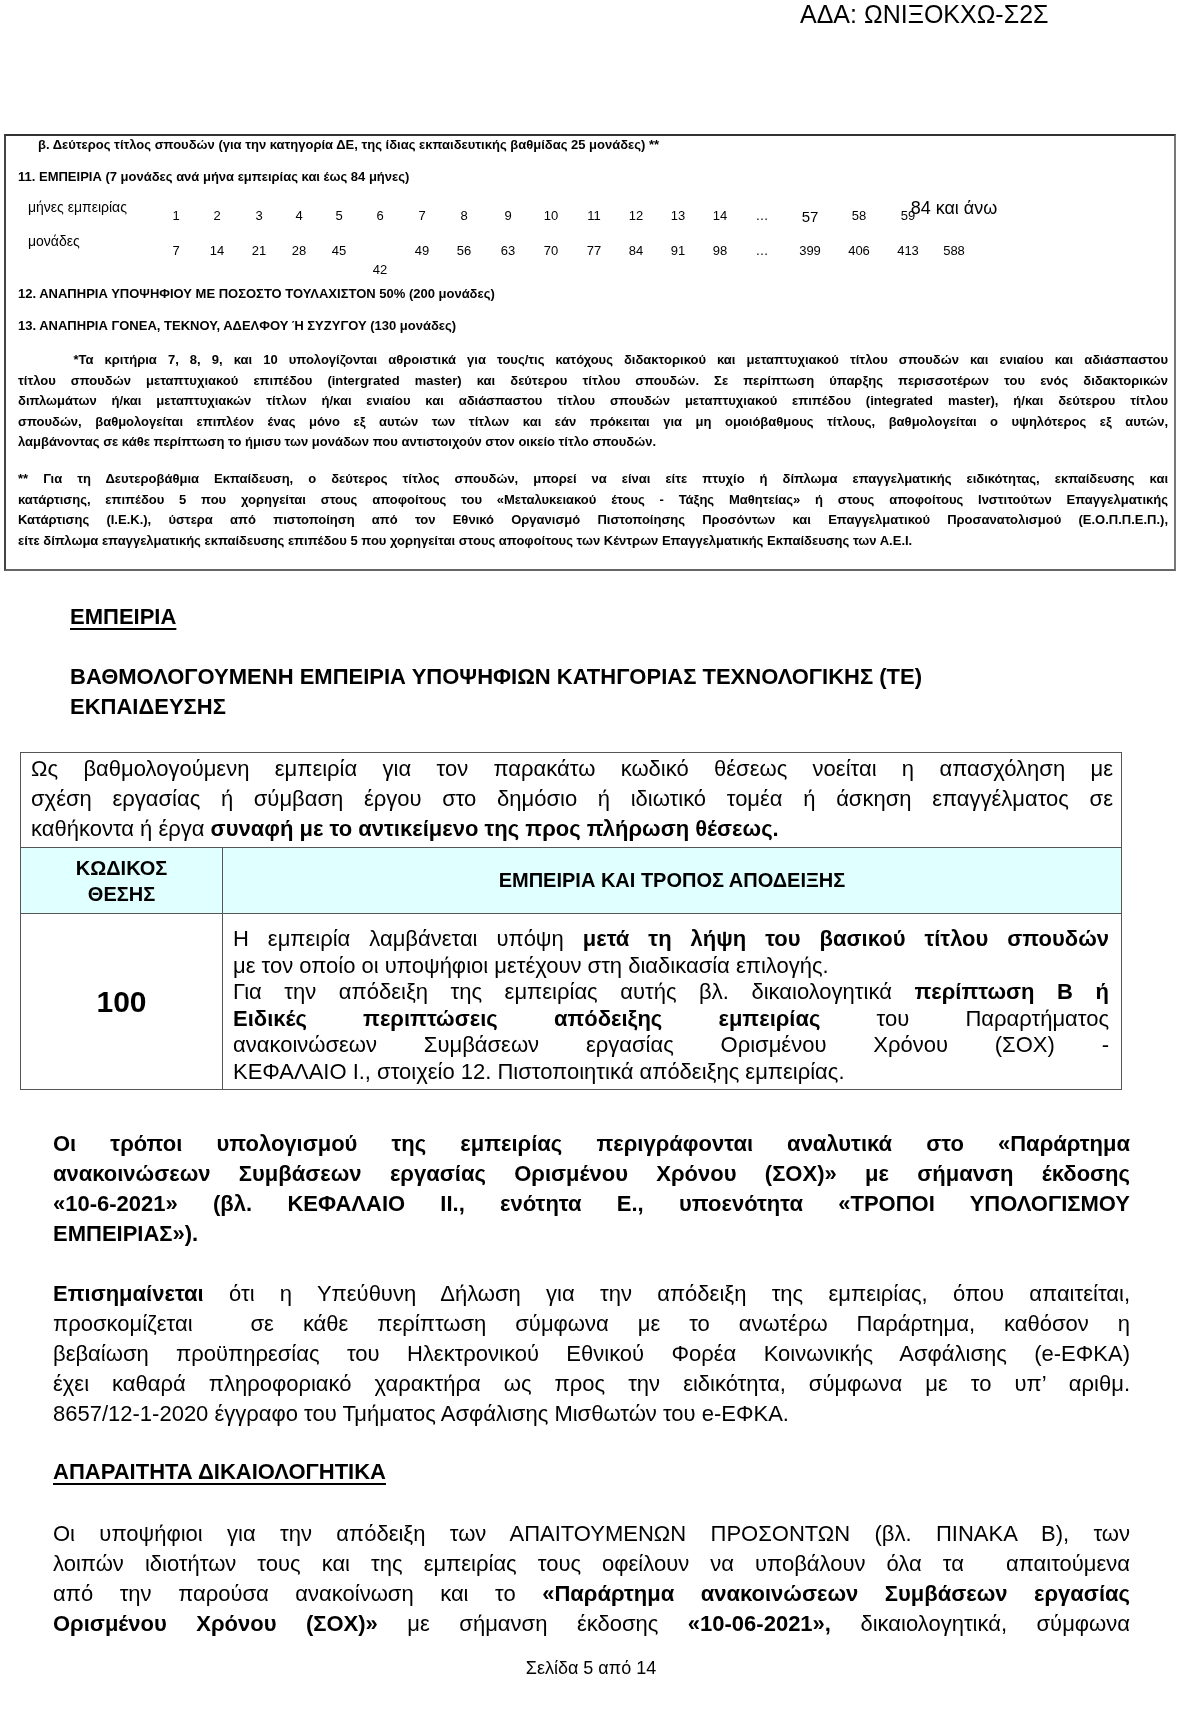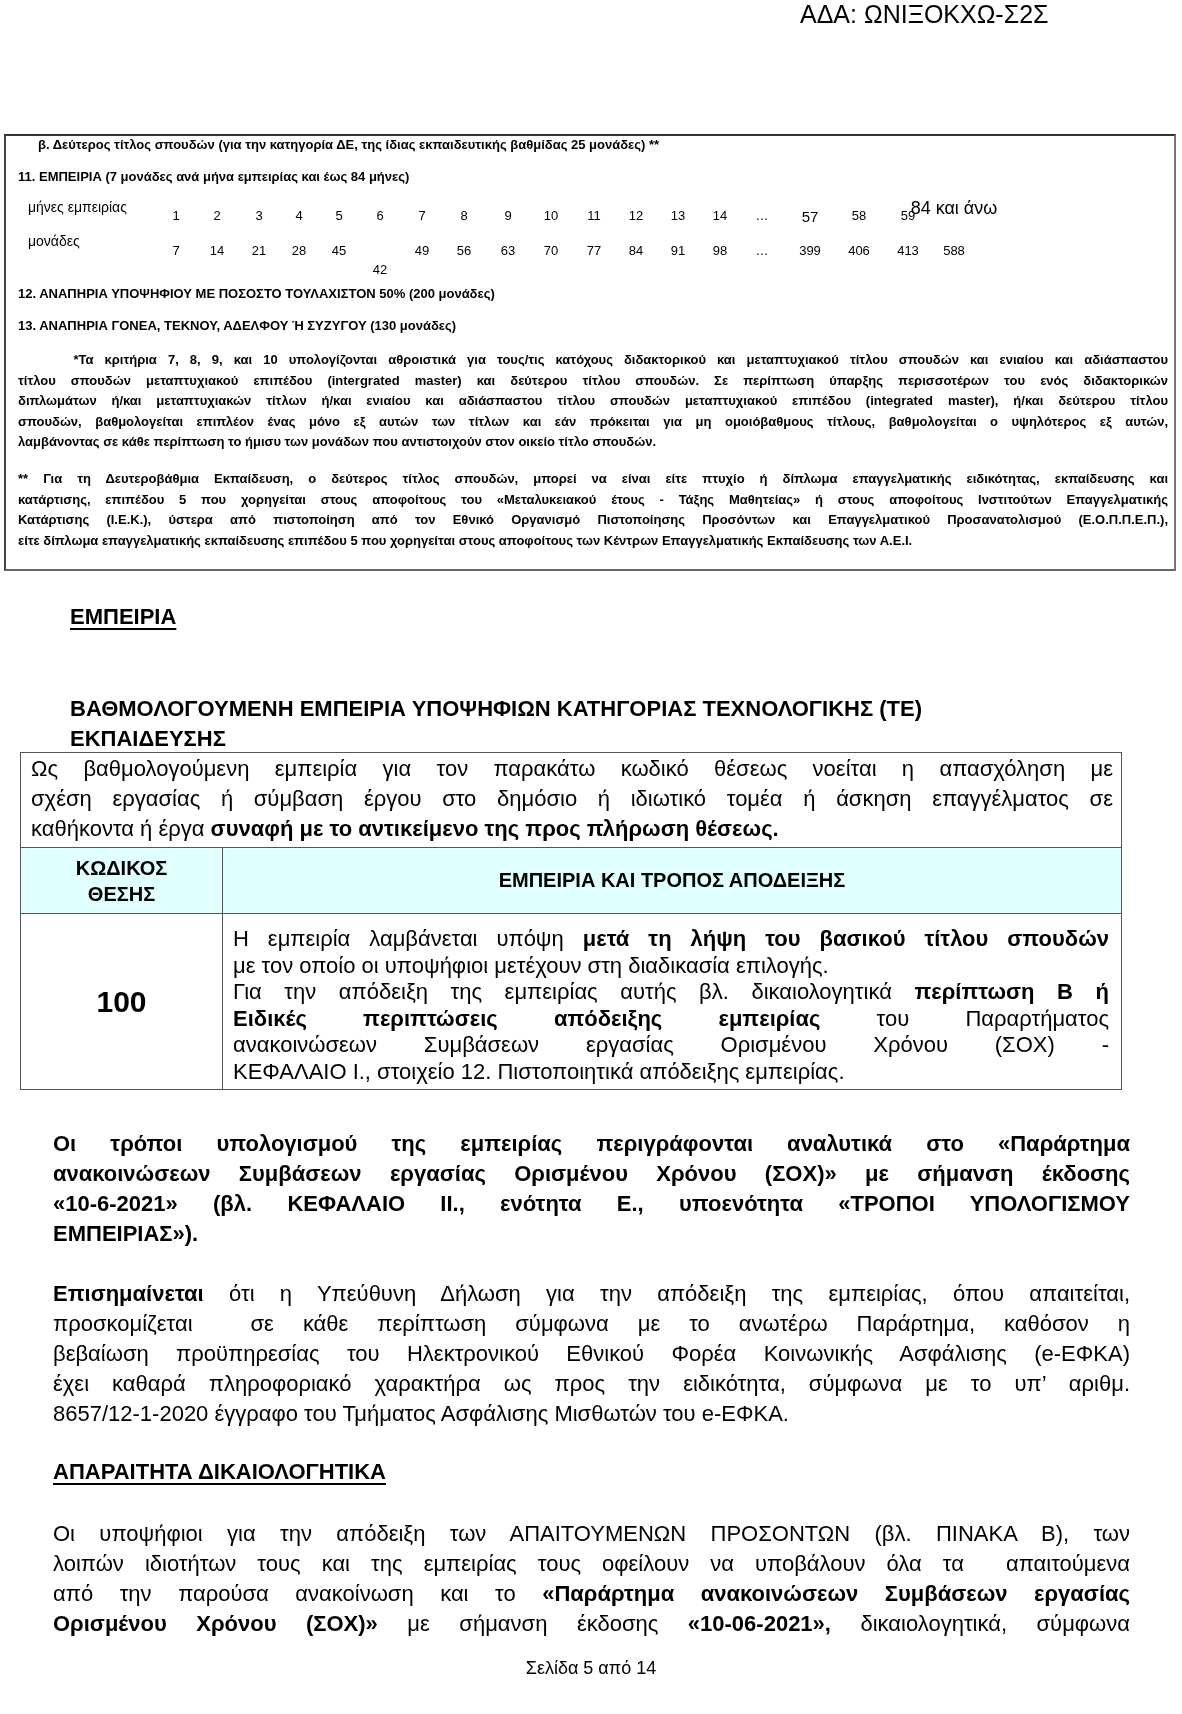--- a/index.html
+++ b/index.html
@@ -112,21 +112,21 @@
 
   <div class="foot-para" style="top:333px;">
     <span class="ln">** Για τη Δευτεροβάθμια Εκπαίδευση, ο δεύτερος τίτλος σπουδών,  μπορεί να είναι είτε πτυχίο ή δίπλωμα επαγγελματικής ειδικότητας, εκπαίδευσης και</span>
     <span class="ln">κατάρτισης, επιπέδου  5 που χορηγείται στους αποφοίτους του «Μεταλυκειακού έτους - Τάξης Μαθητείας» ή στους αποφοίτους Ινστιτούτων Επαγγελματικής</span>
     <span class="ln">Κατάρτισης (Ι.Ε.Κ.), ύστερα από πιστοποίηση από τον Εθνικό Οργανισμό Πιστοποίησης Προσόντων και Επαγγελματικού Προσανατολισμού (Ε.Ο.Π.Π.Ε.Π.),</span>
     <span class="ln last">είτε δίπλωμα επαγγελματικής εκπαίδευσης επιπέδου 5 που χορηγείται στους αποφοίτους των Κέντρων Επαγγελματικής Εκπαίδευσης των Α.Ε.Ι.</span>
   </div>
 </div>
 
 <div class="h-underline" style="left:70px; top:604px;">ΕΜΠΕΙΡΙΑ</div>
-<div class="h-bold" style="left:70px; top:662px;margin-top:32px;">
+<div class="h-bold" style="left:70px; top:662px;">
   <div>ΒΑΘΜΟΛΟΓΟΥΜΕΝΗ ΕΜΠΕΙΡΙΑ ΥΠΟΨΗΦΙΩΝ ΚΑΤΗΓΟΡΙΑΣ ΤΕΧΝΟΛΟΓΙΚΗΣ (ΤΕ)</div>
   <div>ΕΚΠΑΙΔΕΥΣΗΣ</div>
 </div>
 
 <table class="exptable">
   <tbody>
       <tr>
     <td colspan="2" class="intro-cell">
       <span class="ln">Ως βαθμολογούμενη εμπειρία για τον παρακάτω κωδικό θέσεως νοείται η απασχόληση με</span>
       <span class="ln">σχέση εργασίας ή σύμβαση έργου στο δημόσιο ή ιδιωτικό τομέα ή άσκηση επαγγέλματος σε</span>

